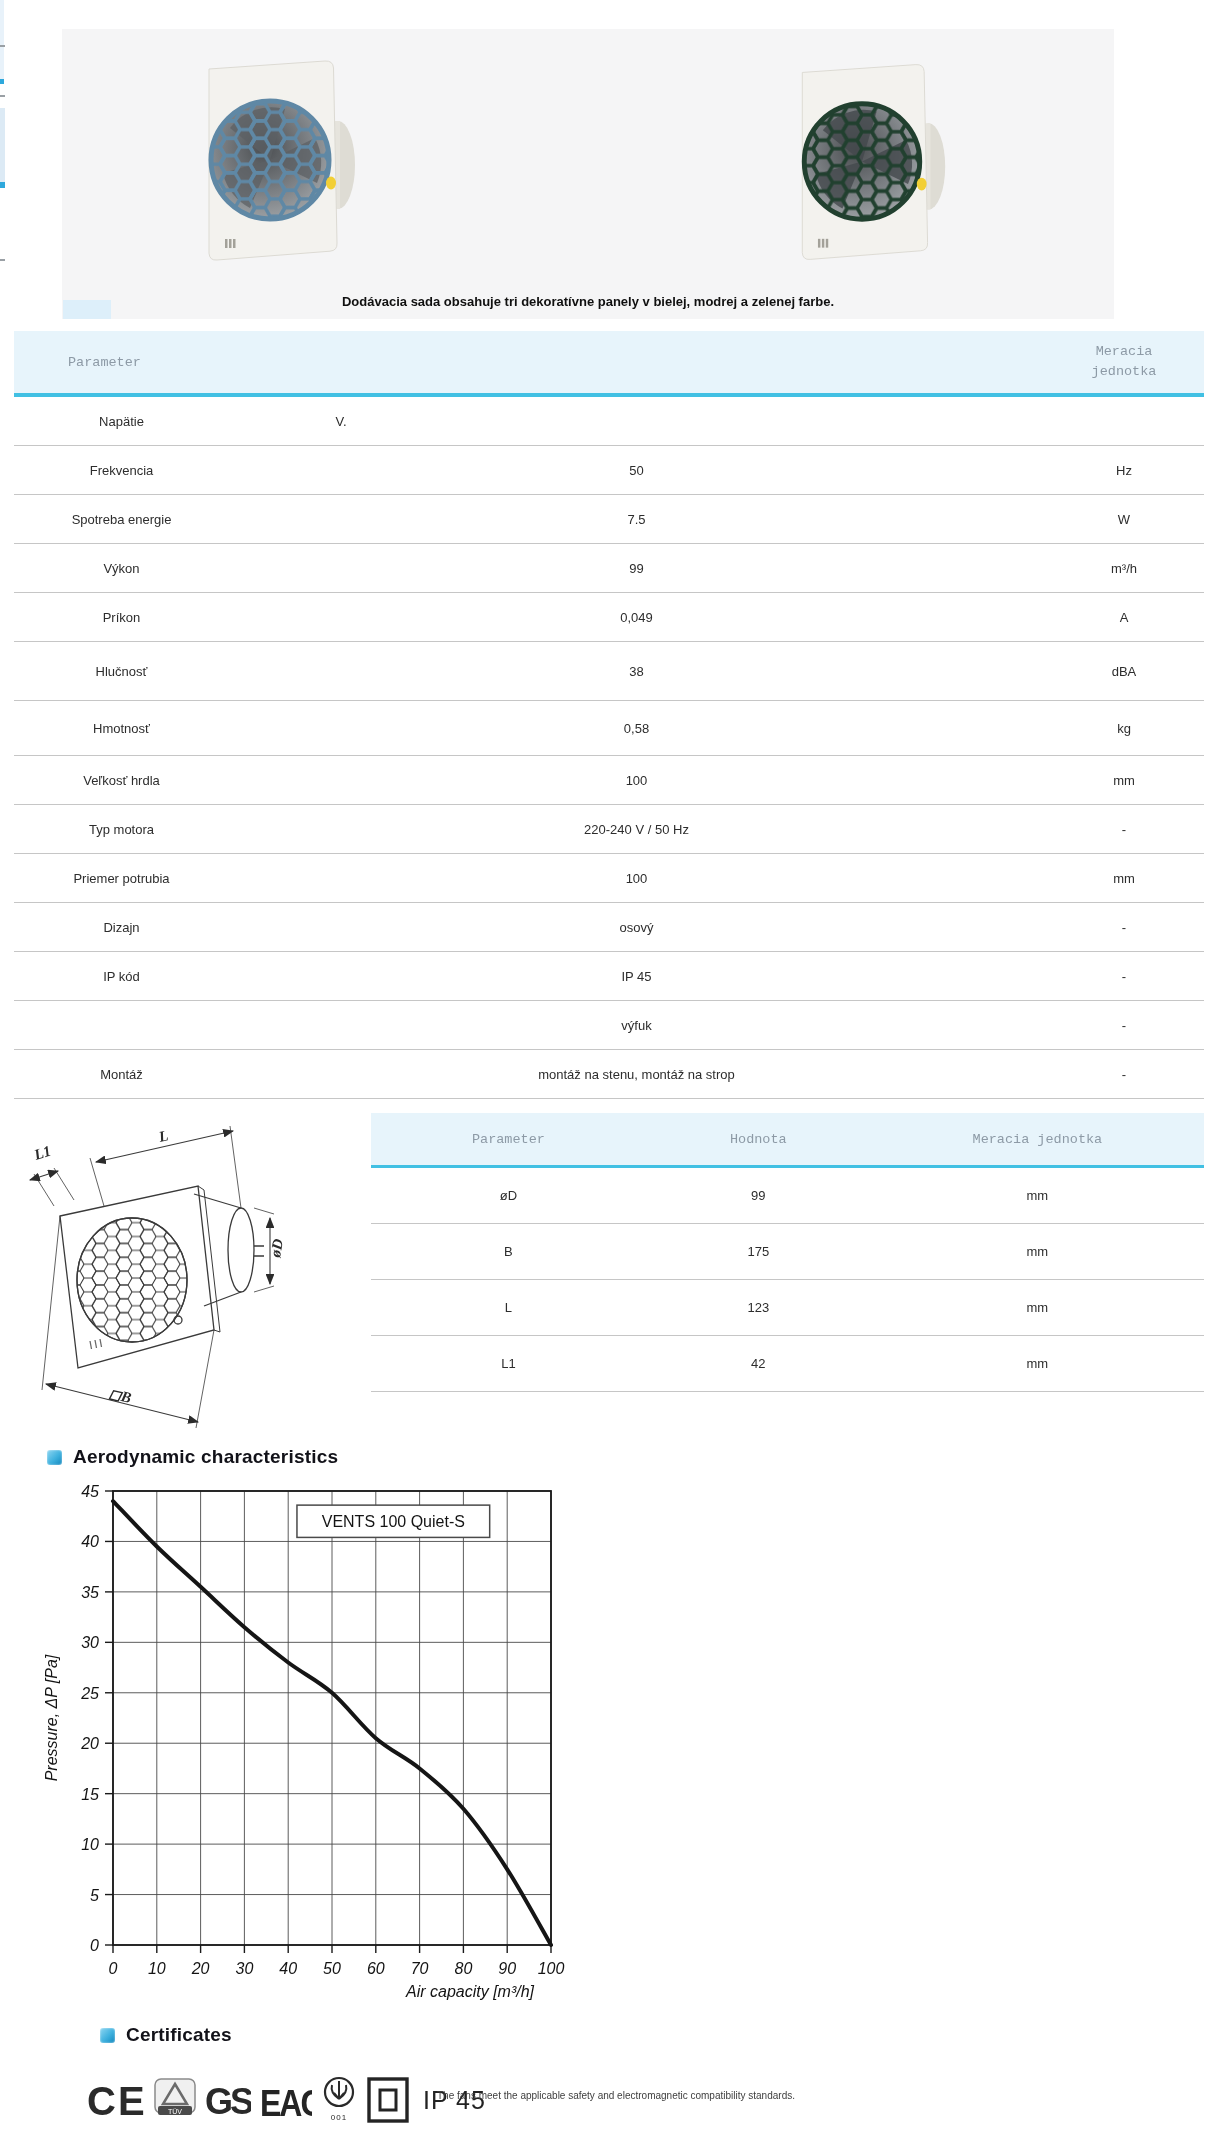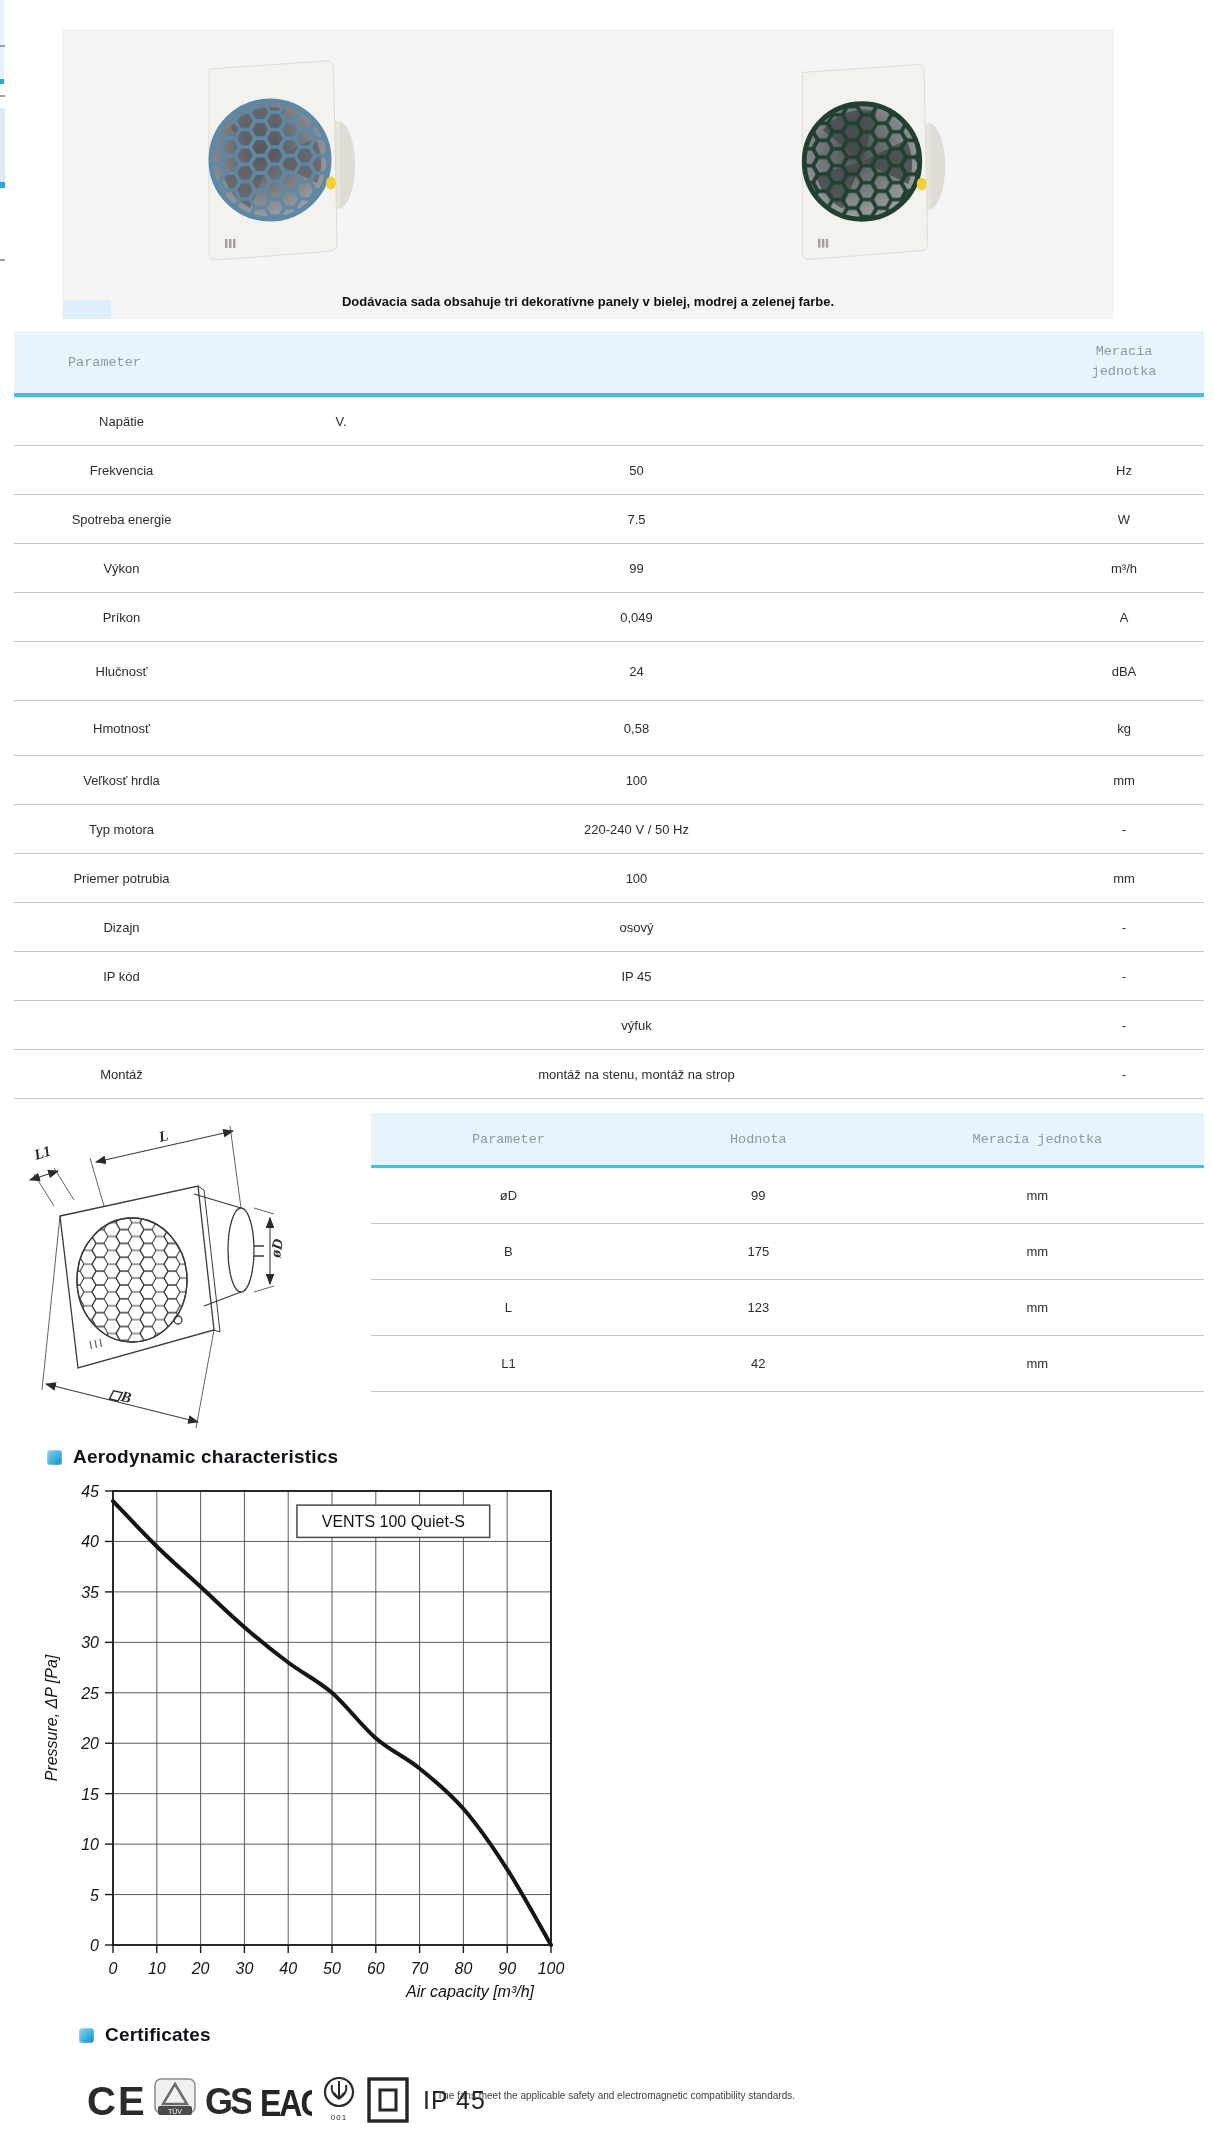--- a/index.html
+++ b/index.html
@@ -161,21 +161,21 @@
   </div>
 
   <div class="trow" style="height: 48px;">
     <div class="c1">Príkon</div>
     <div class="c2">0,049</div>
     <div class="c3">A</div>
   </div>
 
   <div class="trow" style="height: 58px;">
     <div class="c1">Hlučnosť</div>
-    <div class="c2">24</div>
+    <div class="c2">38</div>
     <div class="c3">dBA</div>
   </div>
 
   <div class="trow" style="height: 54px;">
     <div class="c1">Hmotnosť</div>
     <div class="c2">0,58</div>
     <div class="c3">kg</div>
   </div>
 
   <div class="trow" style="height: 48px;">
@@ -380,21 +380,21 @@
       <line x1="551" y1="505" x2="551" y2="513" stroke="#1a1a1a" stroke-width="1.4"></line>
       <text x="551" y="534" text-anchor="middle" class="tick">100</text>
       <rect x="113" y="51" width="438" height="454" fill="none" stroke="#1a1a1a" stroke-width="1.8"></rect>
       <path d="M113,61.0888888888889 C120.3,68.65555555555557 142.20000000000002,92.1962962962963 156.8,106.48888888888888 C171.4,120.78148148148146 186.00000000000003,133.39259259259256 200.60000000000002,146.84444444444443 C215.20000000000002,160.2962962962963 229.8,174.58888888888893 244.4,187.20000000000005 C259,199.81111111111116 273.6,211.5814814814815 288.20000000000005,222.51111111111112 C302.80000000000007,233.44074074074075 317.4,240.16666666666666 332,252.77777777777777 C346.6,265.3888888888889 361.20000000000005,285.5666666666667 375.8,298.1777777777778 C390.4,310.7888888888889 404.99999999999994,316.6740740740741 419.59999999999997,328.44444444444446 C434.2,340.2148148148148 448.8,351.9851851851852 463.40000000000003,368.8 C478.00000000000006,385.61481481481485 492.6,406.6333333333334 507.2,429.33333333333337 C521.8,452.03333333333336 543.7,492.3888888888889 551,505" fill="none" stroke="#151515" stroke-width="4" stroke-linecap="round"></path>
       <rect x="296.96" y="65.1244444444444" width="192.72000000000003" height="32.28444444444449" fill="#ffffff" stroke="#4a4a4a" stroke-width="1.5"></rect>
       <text x="393.32" y="87.26666666666665" text-anchor="middle" class="series-label">VENTS 100 Quiet-S</text>
       <text x="470" y="557" text-anchor="middle" class="axis-title">Air capacity [m³/h]</text>
       <text x="57" y="278" text-anchor="middle" class="axis-title" transform="rotate(-90 57 278)">Pressure, ΔP [Pa]</text>
     </svg>
 
-  <div class="section-head" style="left:79px;top:2024px;">
+  <div class="section-head" style="left:100px;top:2024px;">
     <div class="head-icon"></div>
     <div class="txt">Certificates</div>
   </div>
   <div class="cert-row">
     <svg width="58" height="42" viewBox="0 0 58 42">
       <text x="0" y="36" font-size="40" font-weight="bold" letter-spacing="2" fill="#2a2a2a" class="mark-text">CE</text>
     </svg>
     <svg width="42" height="44" viewBox="0 0 42 44">
       <rect x="1" y="1" width="40" height="34" rx="6" fill="#f0f0f0" stroke="#8a8a8a" stroke-width="1.5"></rect>
       <path d="M21,6 L33,26 L9,26 Z" fill="none" stroke="#6b6b6b" stroke-width="2.5"></path>

